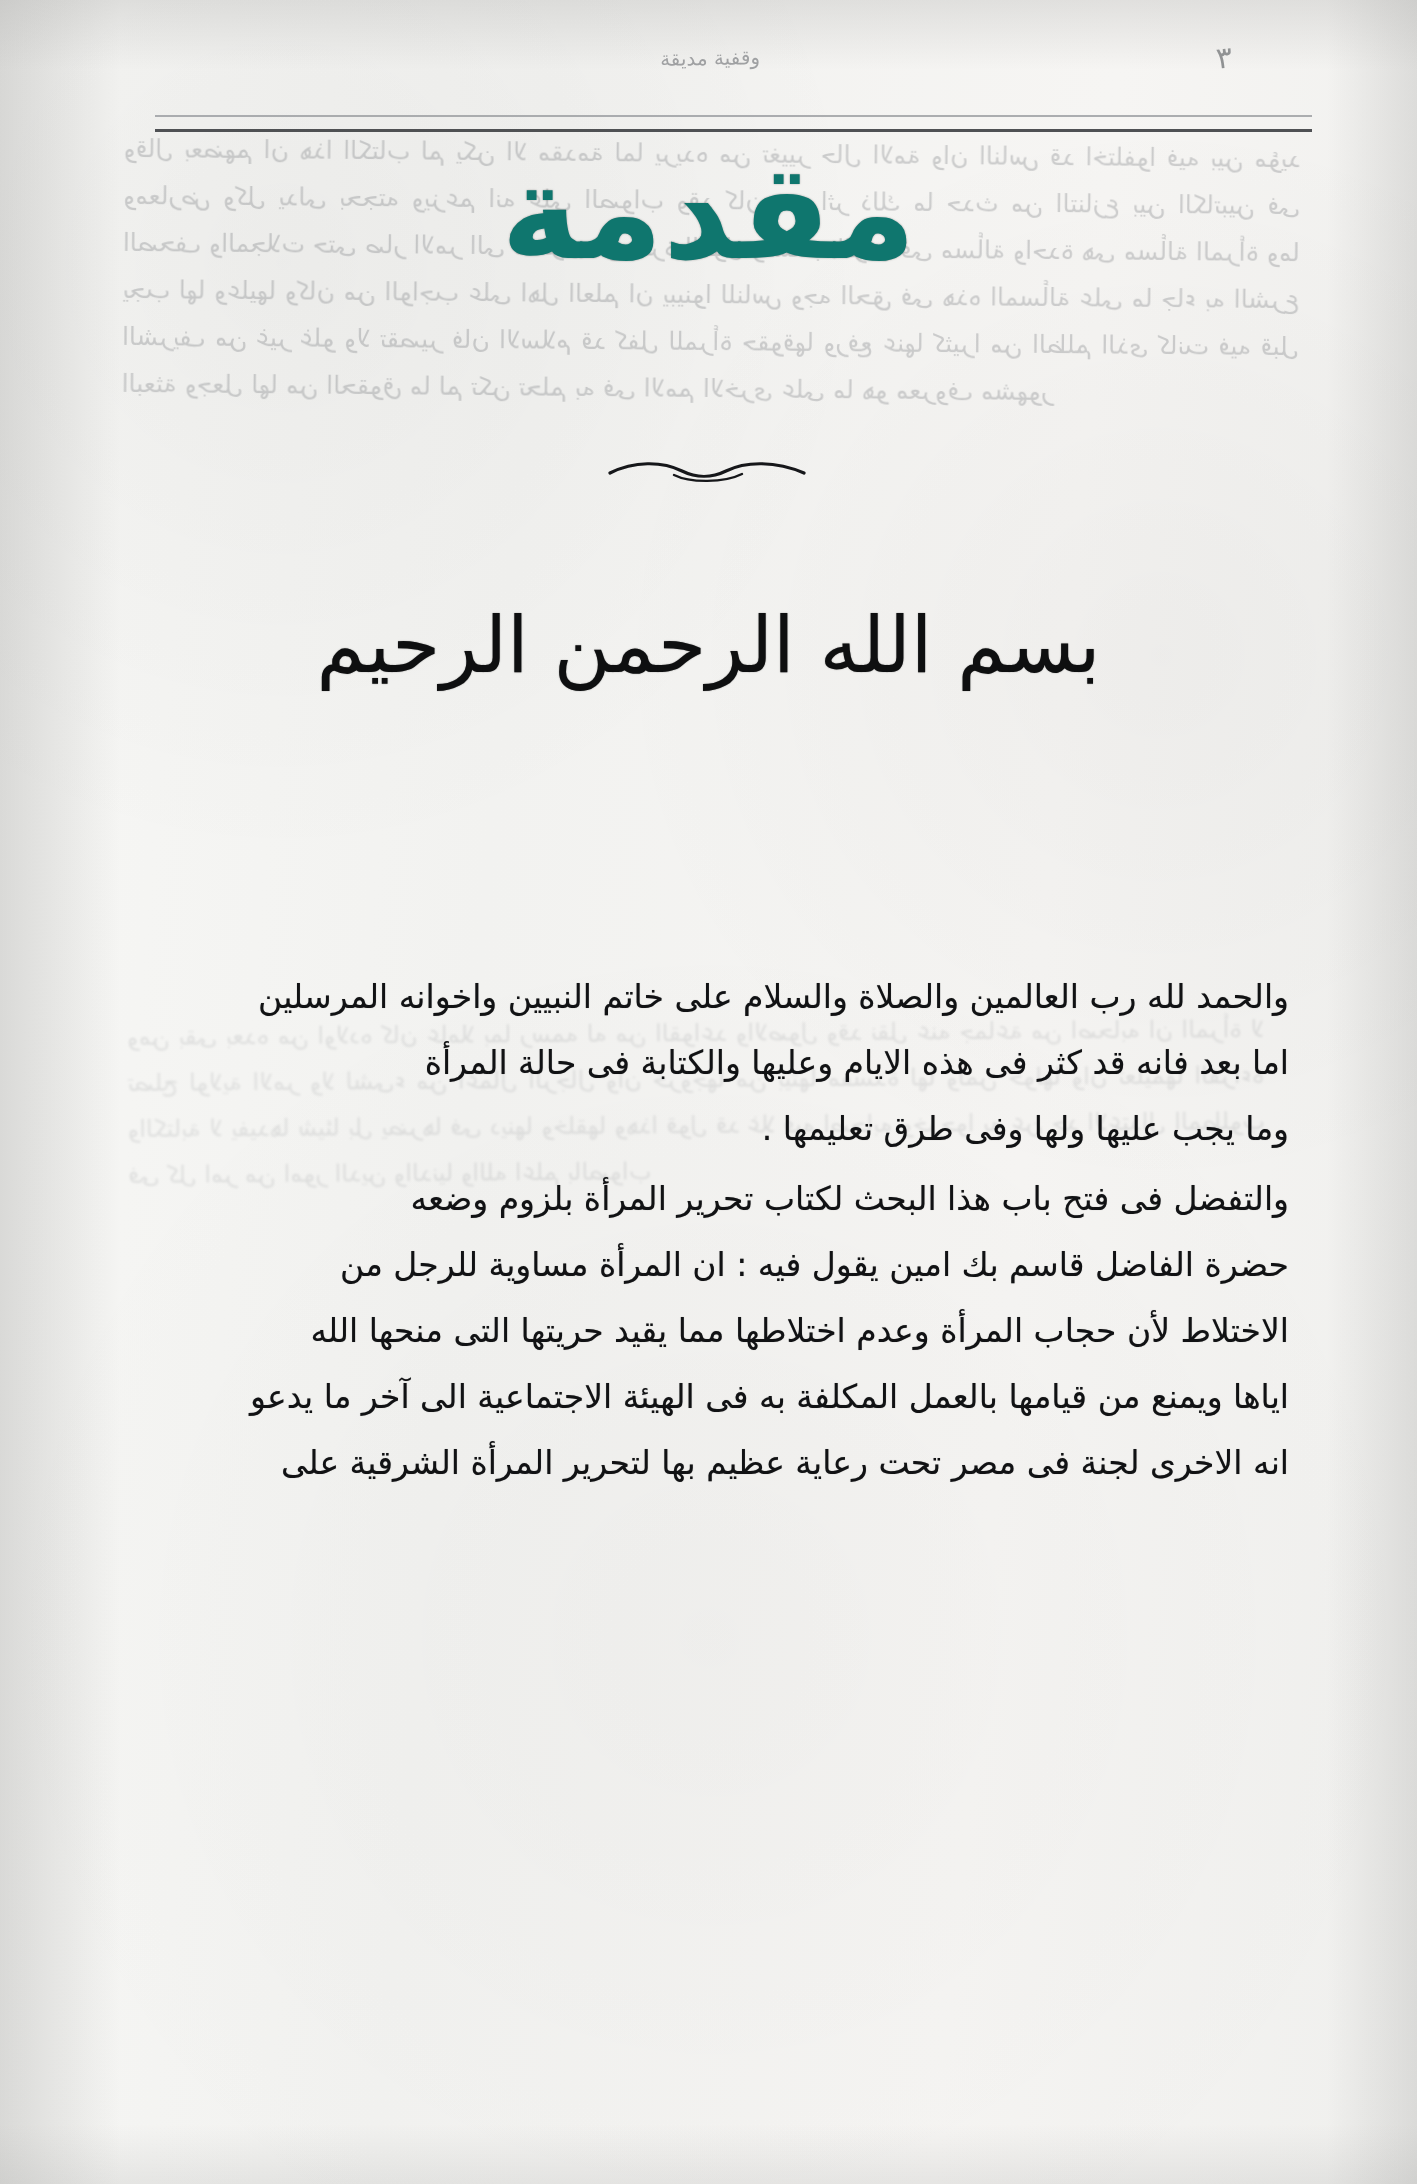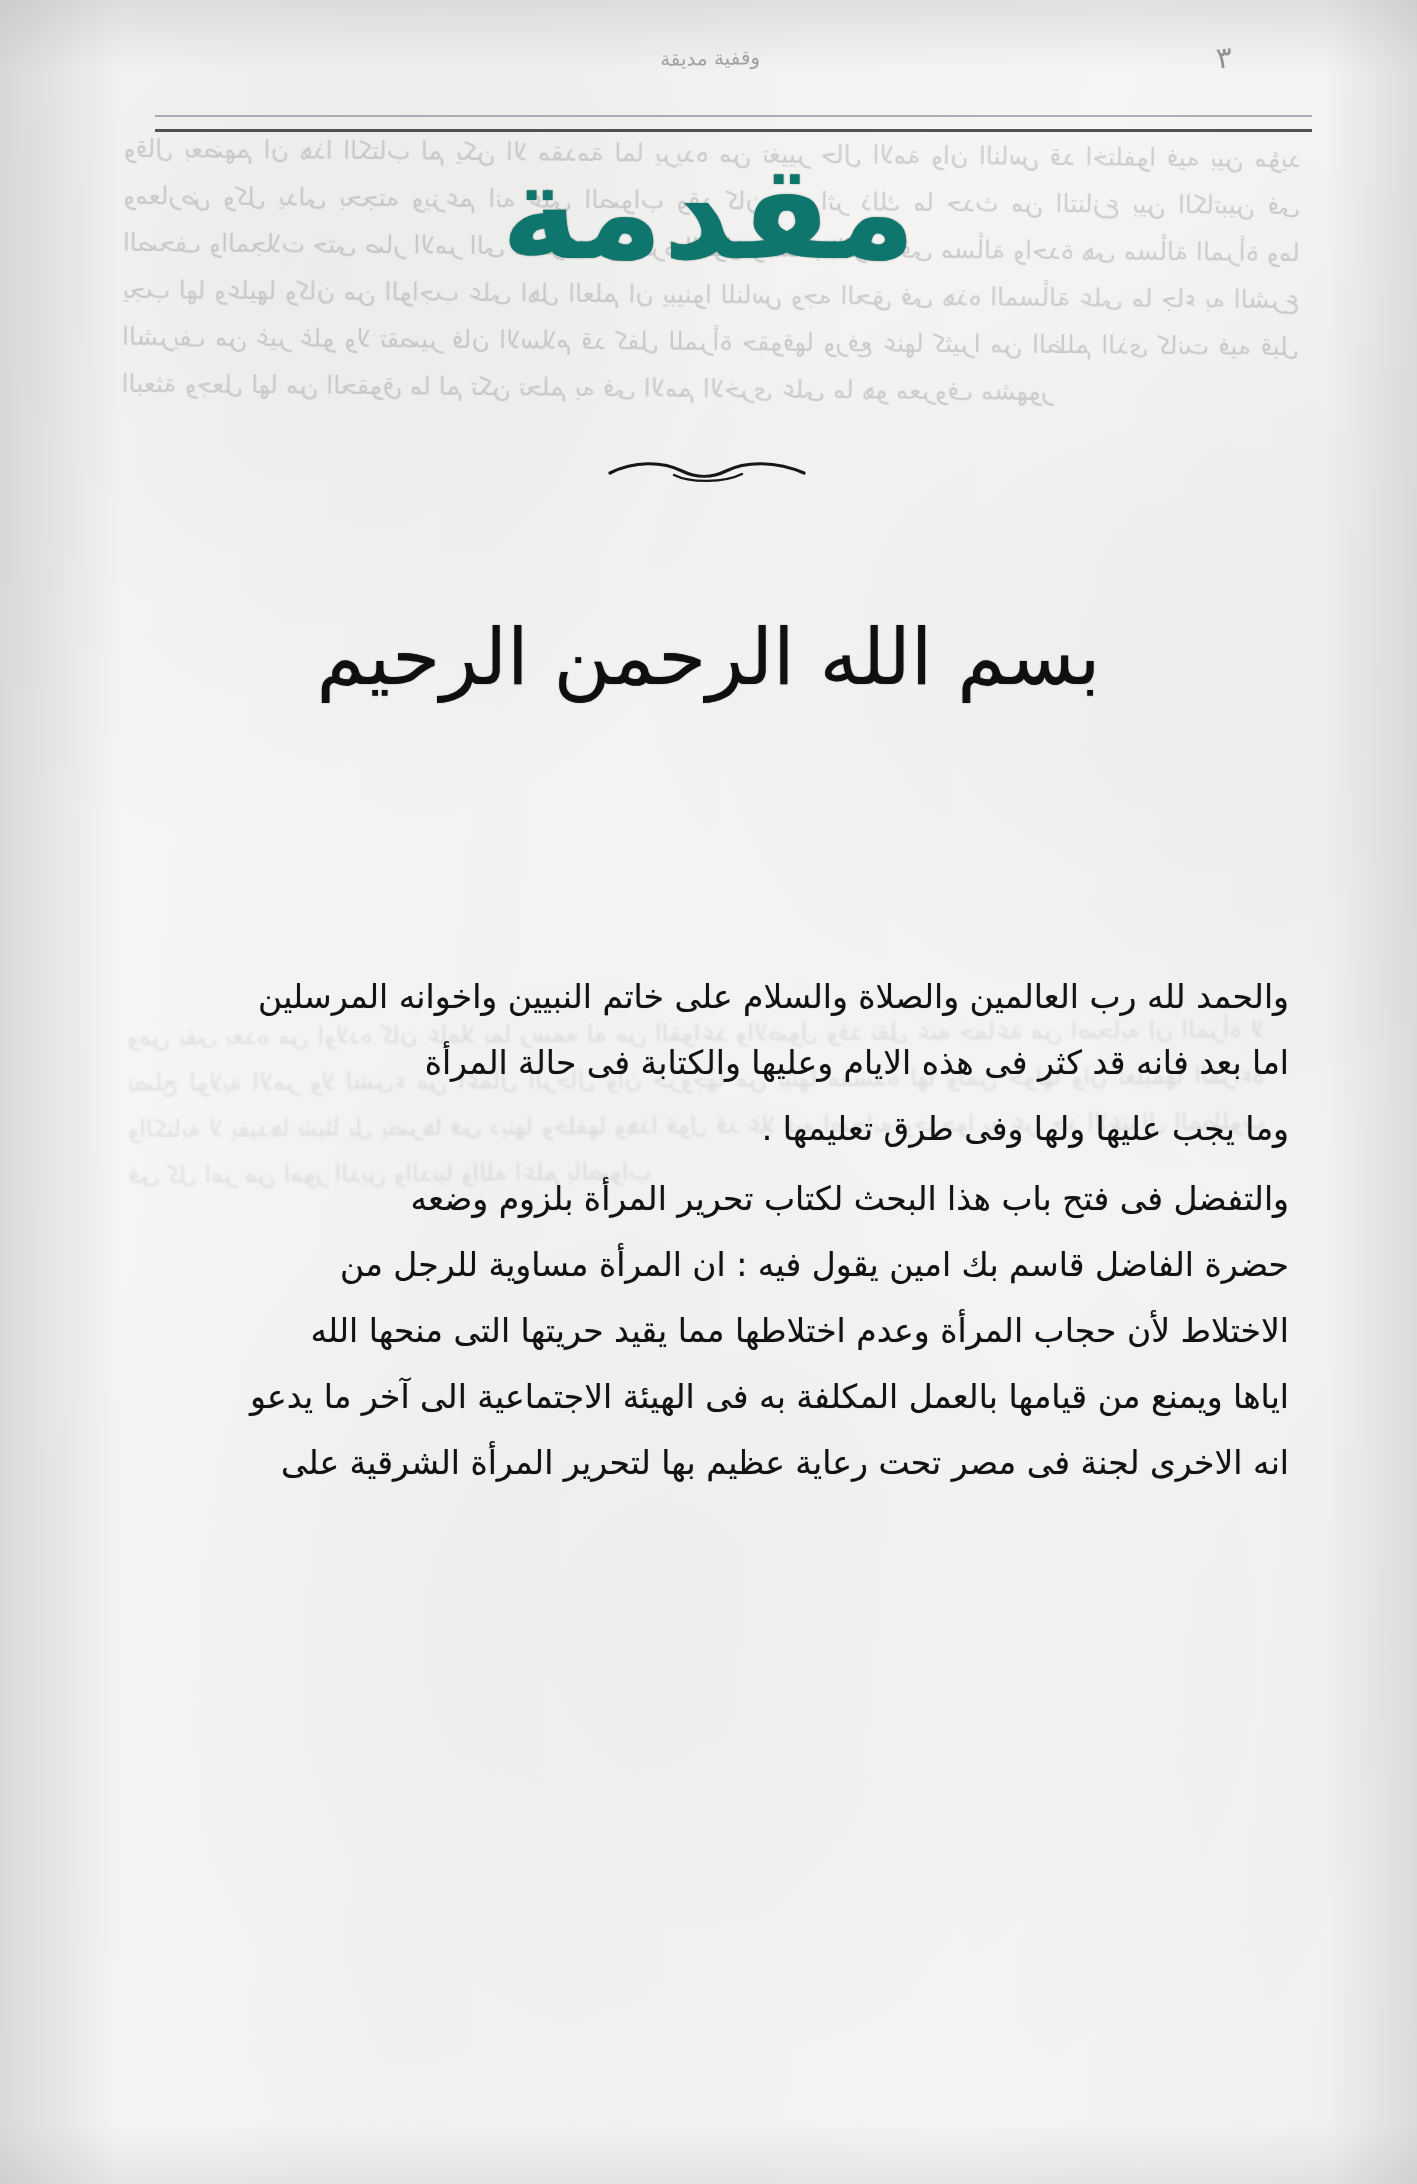--- a/index.html
+++ b/index.html
@@ -164,21 +164,20 @@
     position: absolute;
     top: 600px;
     left: 0;
     right: 0;
     text-align: center;
     font-family: "DejaVu Sans", serif;
     font-size: 78px;
     color: #0e0f10;
     letter-spacing: -2px;
     text-shadow: 0 0 1.2px rgba(0,0,0,0.5);
-    margin-top: 12px;
   }
 
   .body-text {
     position: absolute;
     top: 964px;
     left: 120px;
     right: 128px;
     font-family: "DejaVu Sans", serif;
     font-size: 33px;
     line-height: 66px;

